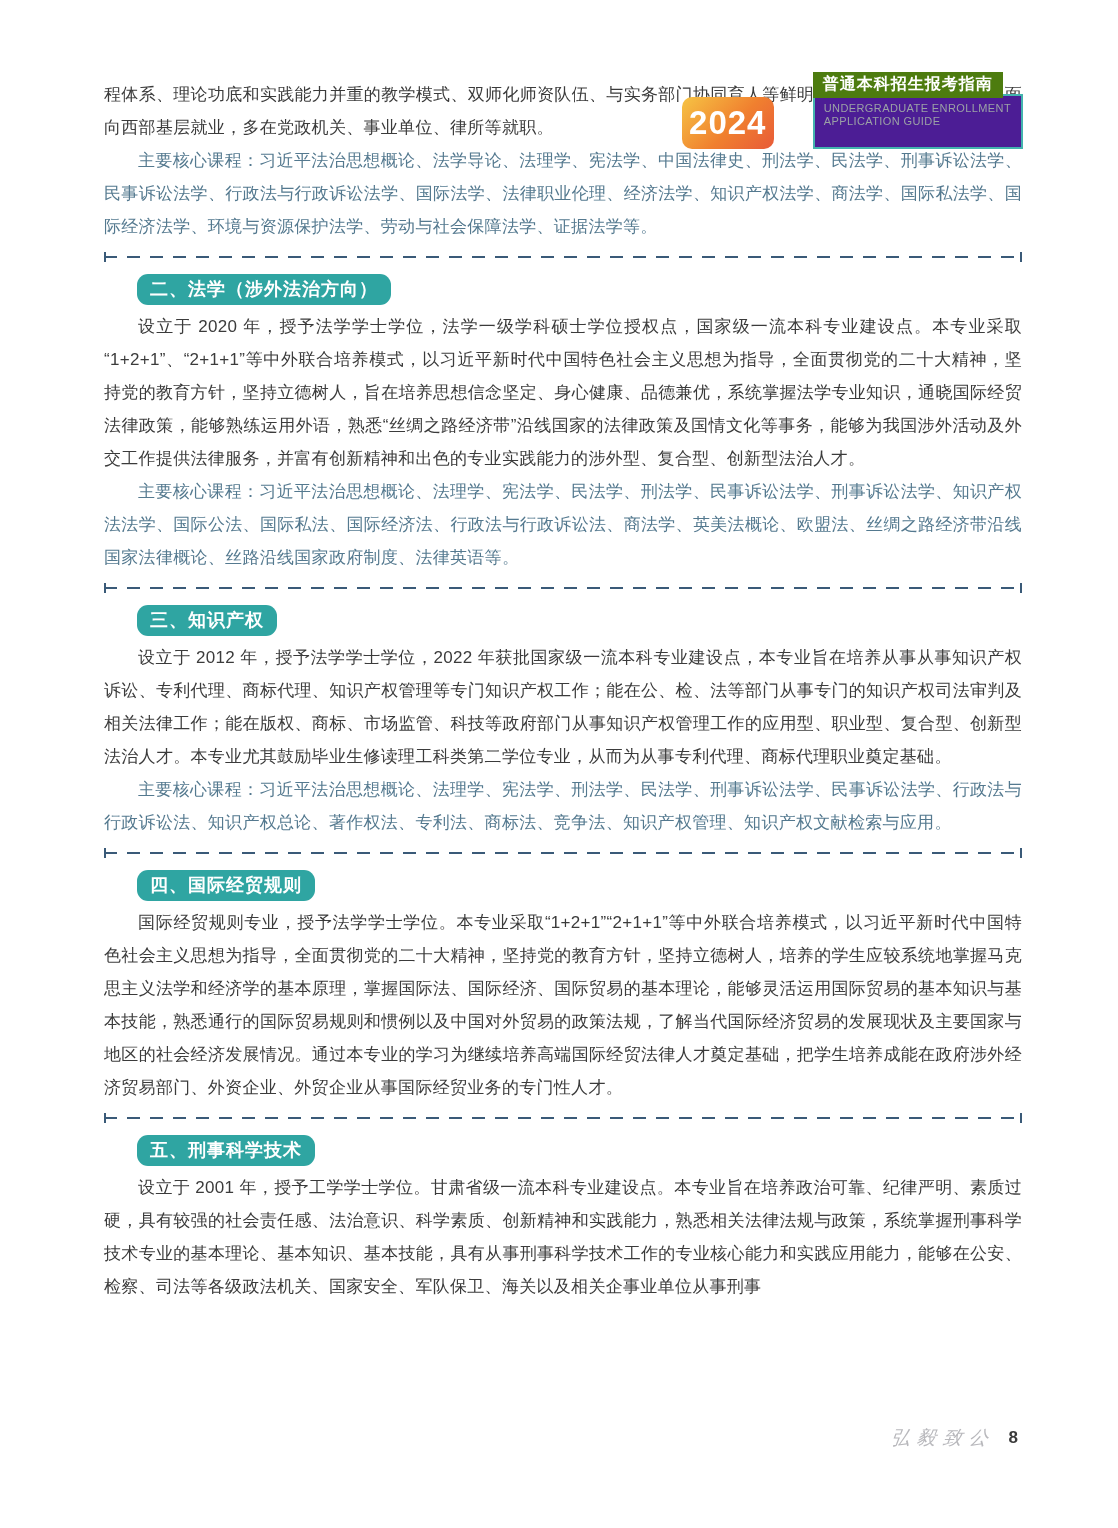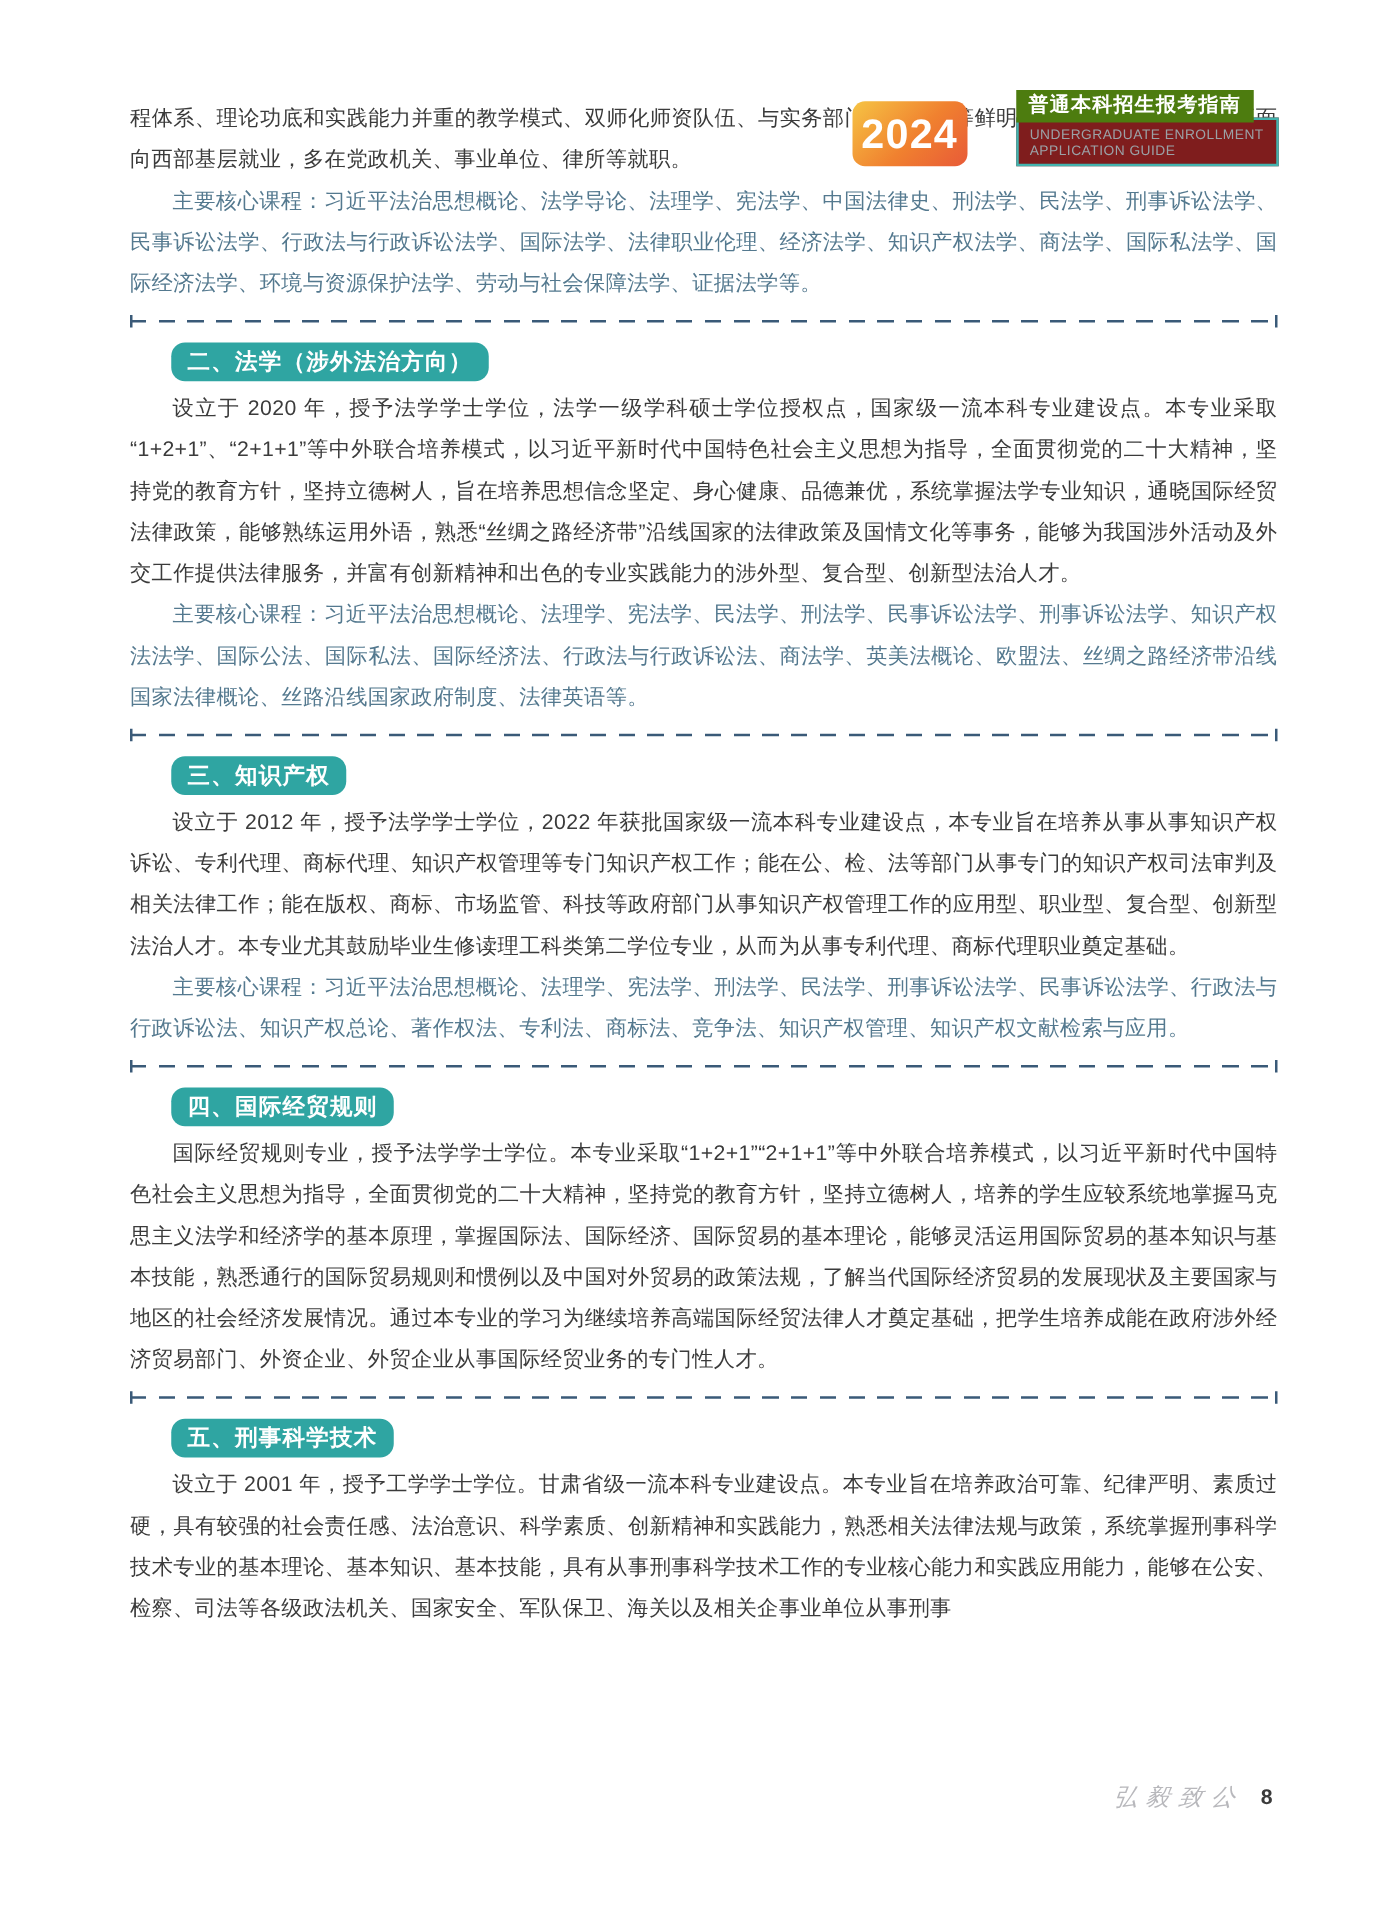--- a/index.html
+++ b/index.html
@@ -45,25 +45,25 @@
     font-size: 16px;
     font-weight: bold;
     padding: 2px 10px 3px 10px;
     letter-spacing: 1px;
     position: relative;
     z-index: 2;
   }
   .title-en-box {
     border: 2px solid #43b3ae;
     margin-top: -4px;
-    padding: 6px 10px 4px 9px;
+    padding: 6px 10px 20px 9px;
     min-width: 202px;
     position: relative;
     z-index: 1;
-    background: #7f1d1d;
+    background: #4c1d95;
   }
   .title-en {
     color: #9ba1a6;
     font-size: 11px;
     line-height: 12.5px;
     letter-spacing: 0.4px;
     white-space: nowrap;
   }
 
   

